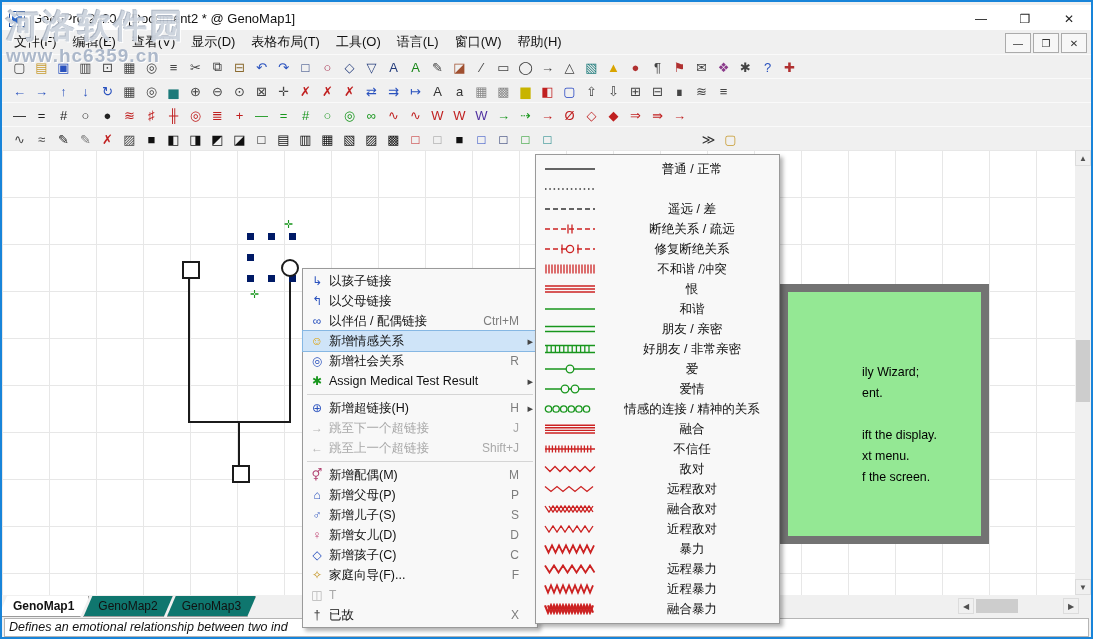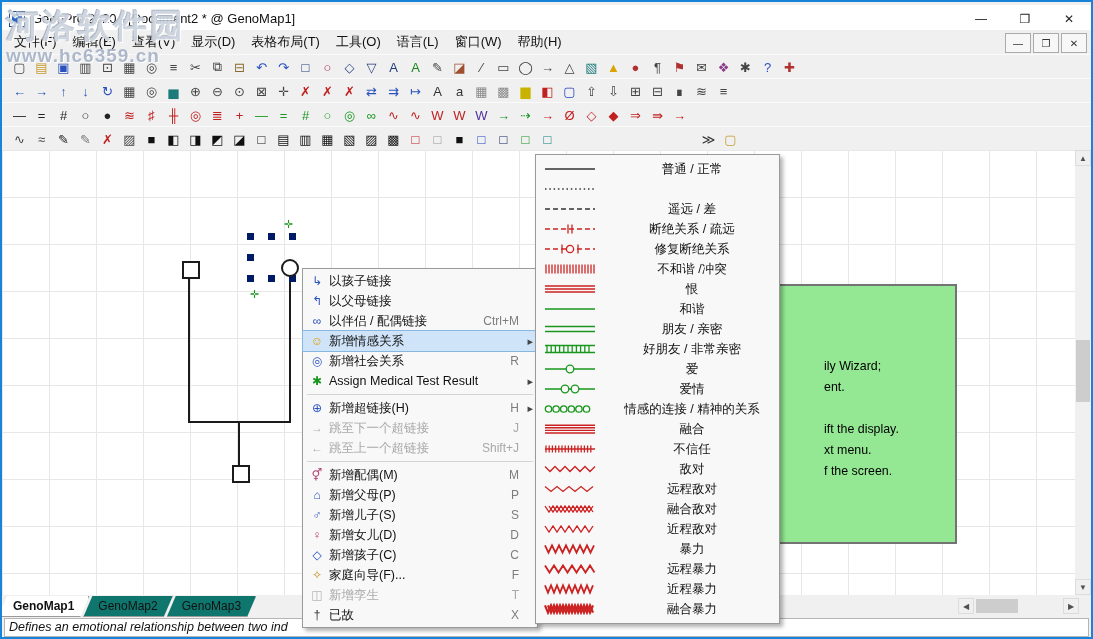--- a/index.html
+++ b/index.html
@@ -42,22 +42,22 @@
        clip-path:polygon(9px 0,100% 0,calc(100% - 9px) 100%,0 100%);}
   .tab.active{background:#fff;font-weight:bold;z-index:2;}
   .hscroll{position:absolute;left:956px;top:3px;width:121px;height:16px;background:#f0f0f0;}
   .hscroll .arrow{position:absolute;top:0;width:16px;height:16px;display:flex;align-items:center;justify-content:center;font-size:8px;color:#505050;border:1px solid #dcdcdc;box-sizing:border-box;background:#f0f0f0;}
   .hthumb{position:absolute;left:18px;top:1px;width:42px;height:14px;background:#cdcdcd;}
   
   .statusbar{position:absolute;left:0;top:615px;right:0;height:20px;background:#f0f0f0;z-index:2;}
   .status-field{position:absolute;left:2px;right:2px;top:1px;height:17px;background:#fff;border:1px solid #b5b5b5;
                 font-size:12.5px;line-height:17px;padding-left:4px;white-space:nowrap;overflow:hidden;font-style:italic;}
   
-  .info-panel{position:absolute;left:746px;top:282px;width:209px;height:260px;background:#94e894;
-              border:2px solid #737373;box-sizing:border-box;z-index:5;}
+  .info-panel{position:absolute;left:778px;top:282px;width:209px;height:260px;background:#94e894;
+              border:8px solid #737373;box-sizing:border-box;z-index:5;}
   .tip-lines{position:absolute;left:74px;top:70px;font-size:12.4px;line-height:21px;color:#000;white-space:nowrap;}
   
   .context-menu{position:absolute;left:300px;top:266px;width:234px;background:#f8f8f8;border:1px solid #9a9a9a;
                 box-shadow:3px 3px 4px rgba(0,0,0,.3);padding:2px 0;z-index:25;}
   .cm-item{display:flex;align-items:center;height:20px;font-size:12.5px;padding:0 4px 0 2px;}
   .cm-icon{width:24px;text-align:center;font-size:12px;flex:0 0 auto;}
   .cm-label{flex:1 1 auto;white-space:nowrap;overflow:hidden;}
   .cm-shortcut{color:#7d7d7d;font-size:12px;margin-right:4px;flex:0 0 auto;}
   .cm-arrow{width:10px;color:#444;font-size:11px;flex:0 0 auto;text-align:right;}
   .cm-item.hl{background:#cfe4f8;outline:1px solid #86b7e3;}
@@ -387,21 +387,20 @@
         <span class="cm-arrow"></span>
       </div>
       <div class="cm-item">
         <span class="cm-icon" style="color: rgb(199, 154, 46);">✧</span>
         <span class="cm-label">家庭向导(F)...</span>
         <span class="cm-shortcut">F</span>
         <span class="cm-arrow"></span>
       </div>
       <div class="cm-item dis">
         <span class="cm-icon" style="color: rgb(42, 82, 190);">◫</span>
-        <span class="cm-label">新增孪生</span>
         <span class="cm-shortcut">T</span>
         <span class="cm-arrow"></span>
       </div>
       <div class="cm-item">
         <span class="cm-icon" style="color: rgb(51, 51, 51);">†</span>
         <span class="cm-label">已故</span>
         <span class="cm-shortcut">X</span>
         <span class="cm-arrow"></span>
       </div>
     </div>

